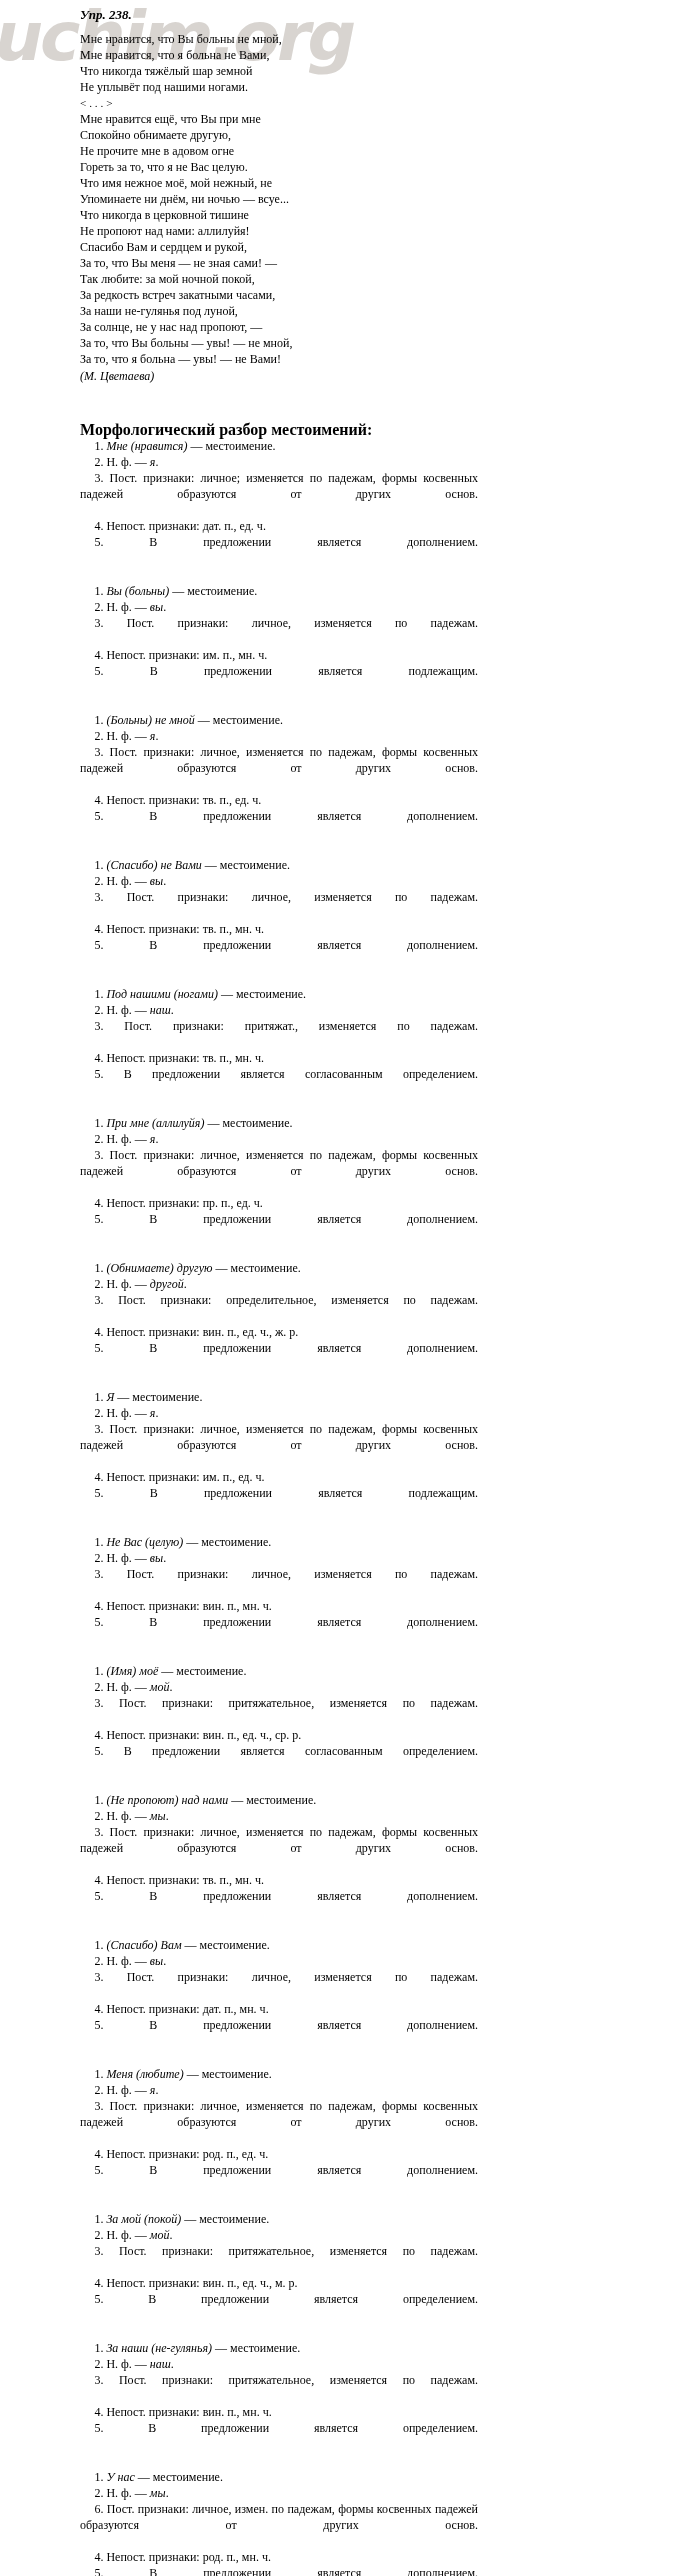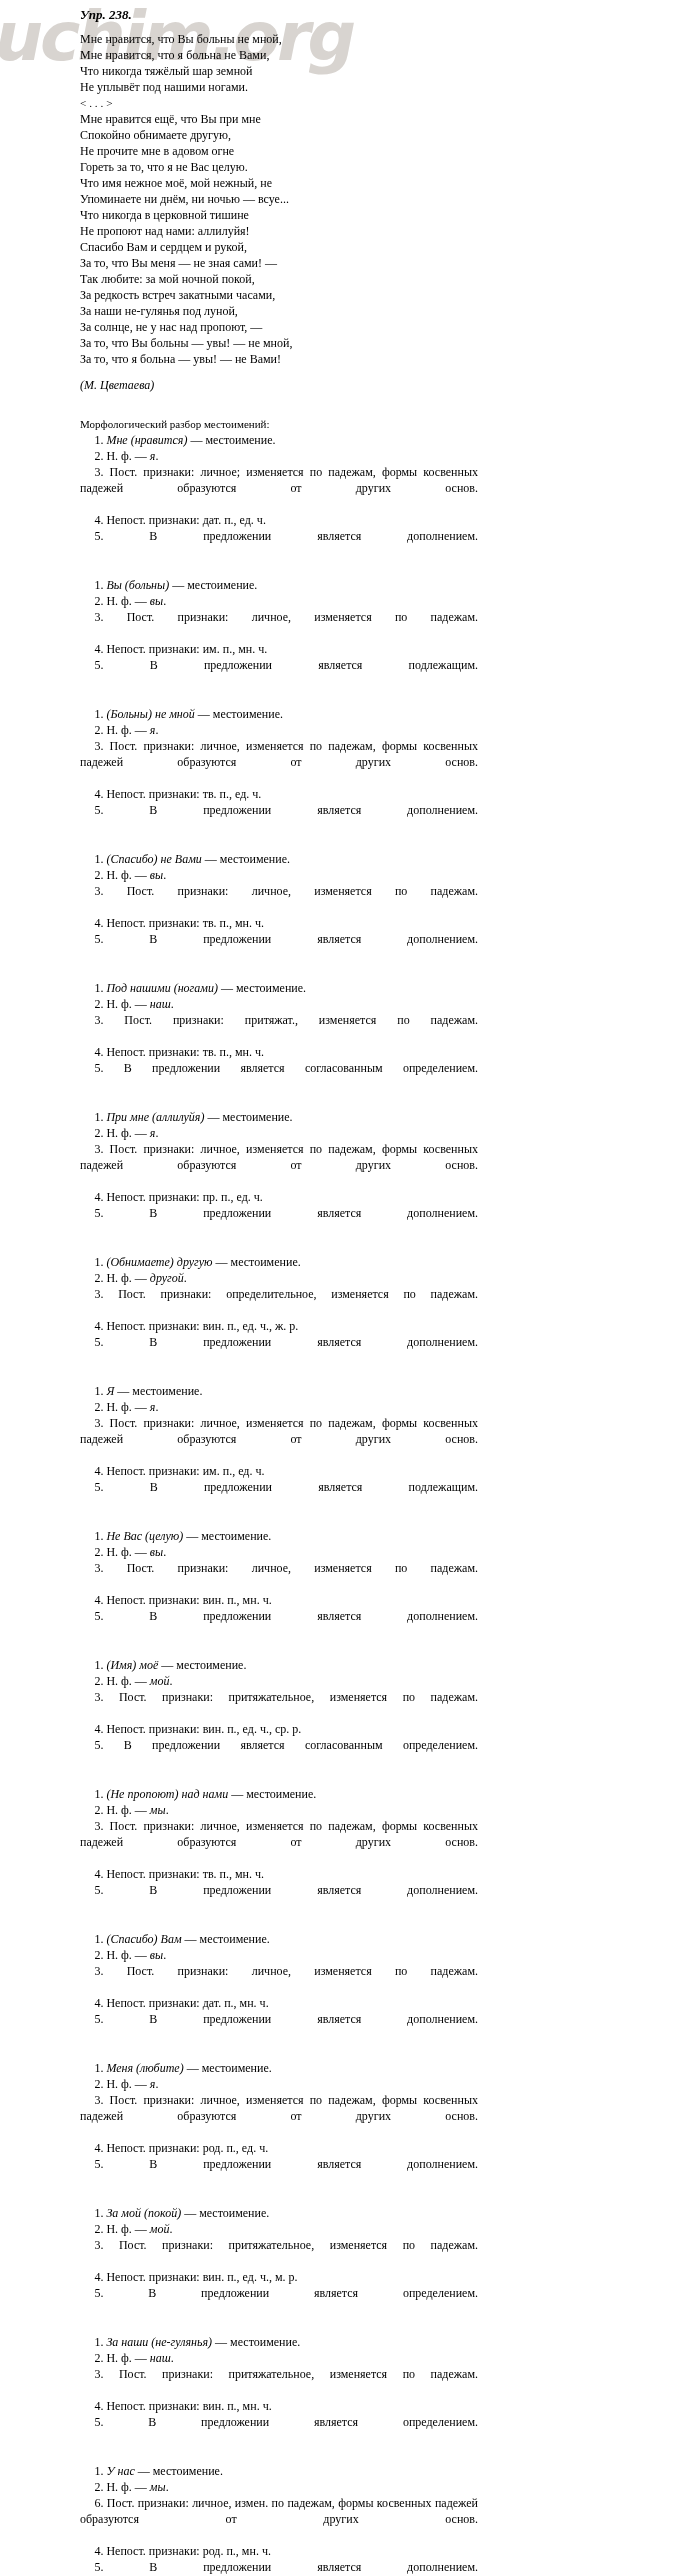--- a/index.html
+++ b/index.html
@@ -72,29 +72,30 @@
   .poem .pline {
     white-space: nowrap;
   }
   .poem .ellipsis {
     font-size: 11.3px;
   }
   .poem-author {
     font-style: italic;
     font-size: 12px;
     line-height: 16px;
-    margin-top: 10px;
+    margin-top: 1px;
   }
 
   
   .morph-heading {
-    font-size: 11px;
-    line-height: 16px;
-    margin-top: 23px;
+    font-size: 16px;
+    line-height: 16px;
+    margin-top: 38px;
     margin-bottom: 0.5px;
+    font-weight: bold;
   }
 
   .entry {
     margin-top: 17px;
   }
   .entry:first-of-type {
     margin-top: 0;
   }
 
   .mline {

